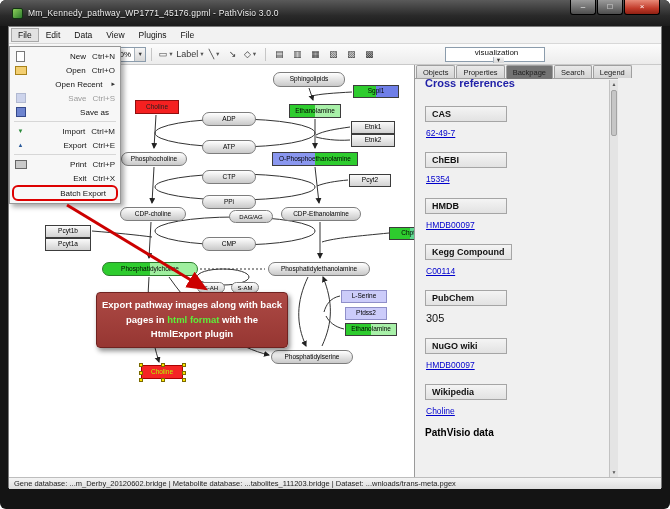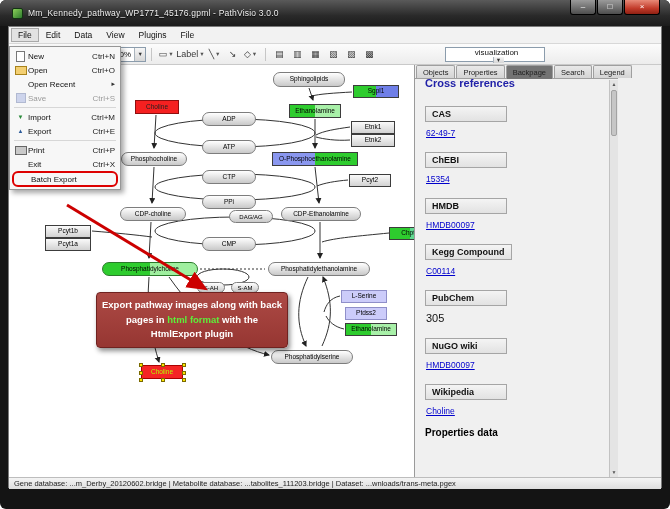--- a/index.html
+++ b/index.html
@@ -102,21 +102,21 @@
   .menu-item.disabled .mi-icon{opacity:.4;}
   .menu-item.hl{border:2px solid #dd0000;border-radius:6px;height:16px;margin:0 1px;}
   .mi-icon{display:inline-flex;width:15px;height:12px;align-items:center;justify-content:center;}
   .mi-icon.new-file-icon2::before{content:"";width:7px;height:9px;background:#fff;border:1px solid #777;}
   .mi-icon.open-folder-icon2::before{content:"";width:10px;height:7px;background:#f3cf72;border:1px solid #a8821a;}
   .mi-icon.save-icon2::before{content:"";width:8px;height:8px;background:#8fa2dd;border:1px solid #4a5f9b;}
   .mi-icon.save-as-icon::before{content:"";width:8px;height:8px;background:#6d84cf;border:1px solid #35498a;}
   .mi-icon.import-icon::before{content:"▼";color:#2a8a3a;font-size:6px;}
   .mi-icon.export-icon::before{content:"▲";color:#2a5a9a;font-size:6px;}
   .mi-icon.print-icon::before{content:"";width:10px;height:7px;background:#c9c9c9;border:1px solid #666;}
-  .mi-label{flex:1;}
+  .mi-label{flex:1;text-align:right;}
   .mi-short{margin-left:6px;color:#222;}
   .mi-sub{font-size:7px;color:#333;margin-left:3px;}
   .menu-sep{height:1px;background:#d7d7d7;margin:2px 3px;}
 
   
   #overlay-arrow{position:absolute;left:0;top:0;z-index:60;pointer-events:none;}
 
   
 </style>
 </head>
@@ -285,21 +285,21 @@
           <div id="bp-title">Cross references</div>
           <div>
               <div class="bp-sec"><div class="bp-head">CAS</div><div class="bp-link">62-49-7</div></div>
               <div class="bp-sec"><div class="bp-head">ChEBI</div><div class="bp-link">15354</div></div>
               <div class="bp-sec"><div class="bp-head">HMDB</div><div class="bp-link">HMDB00097</div></div>
               <div class="bp-sec"><div class="bp-head">Kegg Compound</div><div class="bp-link">C00114</div></div>
               <div class="bp-sec"><div class="bp-head">PubChem</div><div class="bp-val">305</div></div>
               <div class="bp-sec"><div class="bp-head">NuGO wiki</div><div class="bp-link">HMDB00097</div></div>
               <div class="bp-sec"><div class="bp-head">Wikipedia</div><div class="bp-link">Choline</div></div>
             </div>
-          <div id="bp-footer">Properties data</div>
+          <div id="bp-footer">PathVisio data</div>
         </div>
         <div id="bp-scroll">
           <span class="sb-arrow" style="top:0">▲</span>
           <div id="bp-thumb"></div>
           <span class="sb-arrow" style="bottom:0">▼</span>
         </div>
       </div>
     </div>
 
     <div id="statusbar">
@@ -320,20 +320,25 @@
         <div class="menu-item">
           <span class="mi-icon "></span>
           <span class="mi-label">Open Recent</span>
           <span class="mi-short"></span>
           <span class="mi-sub">▸</span>
         </div>
         <div class="menu-item disabled">
           <span class="mi-icon save-icon2"></span>
           <span class="mi-label">Save</span>
           <span class="mi-short">Ctrl+S</span>
+        </div>
+        <div class="menu-item">
+          <span class="mi-icon save-as-icon"></span>
+          <span class="mi-label">Save as</span>
+          <span class="mi-short"></span>
         </div>
         <div class="menu-sep"></div>
         <div class="menu-item">
           <span class="mi-icon import-icon"></span>
           <span class="mi-label">Import</span>
           <span class="mi-short">Ctrl+M</span>
         </div>
         <div class="menu-item">
           <span class="mi-icon export-icon"></span>
           <span class="mi-label">Export</span>

